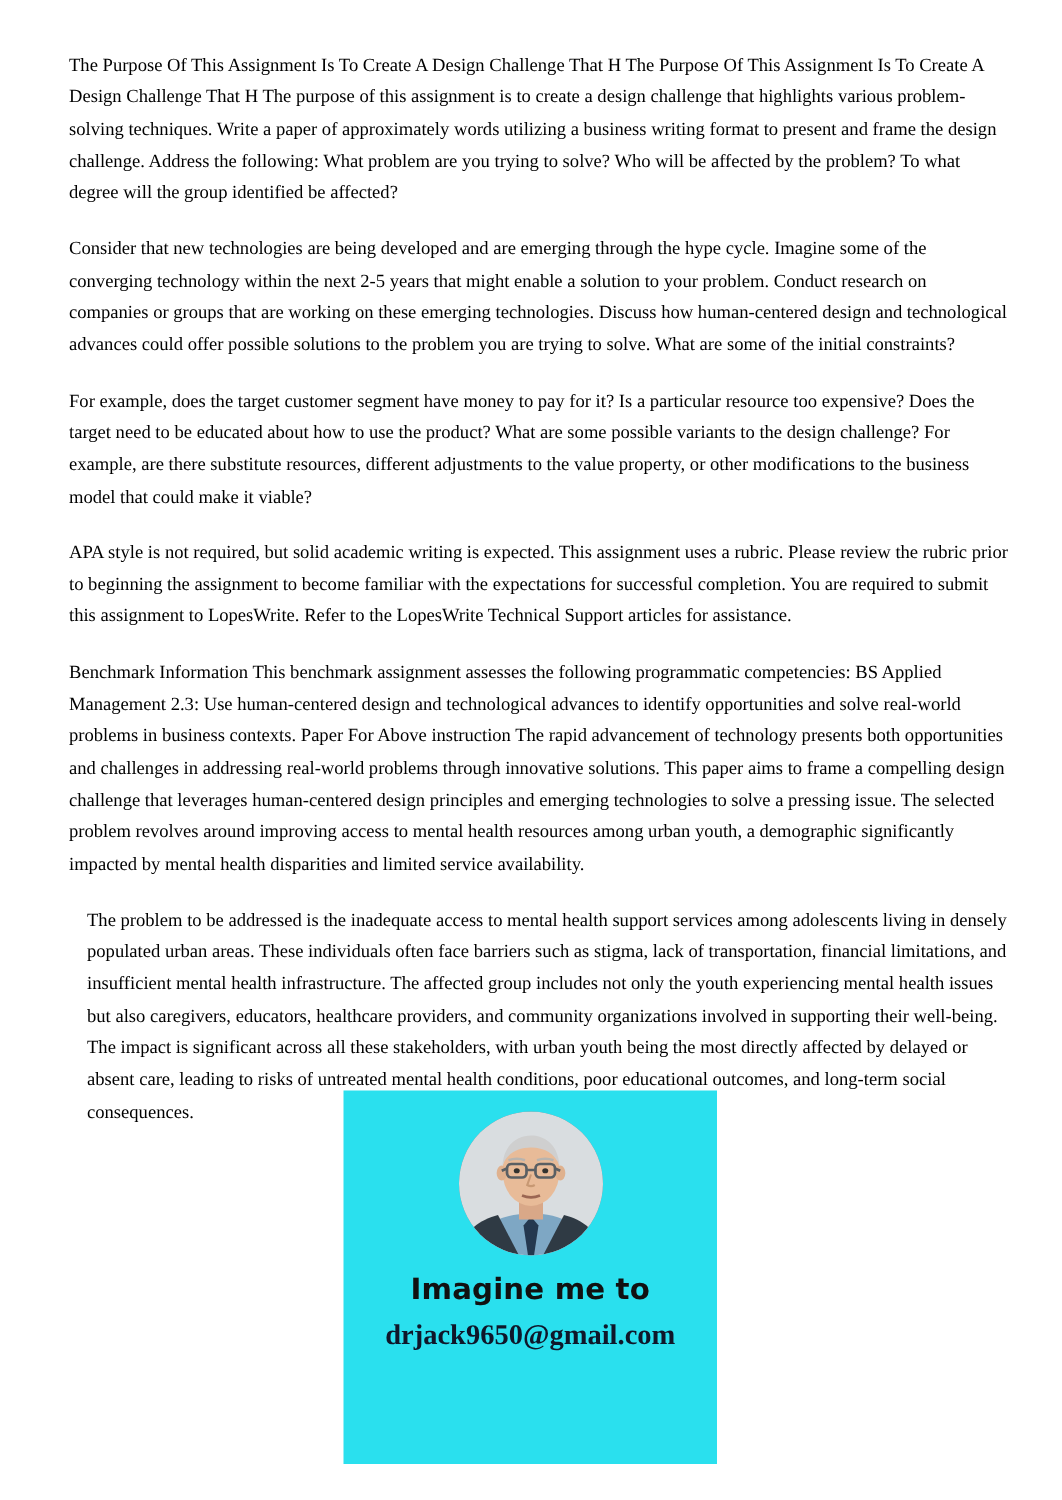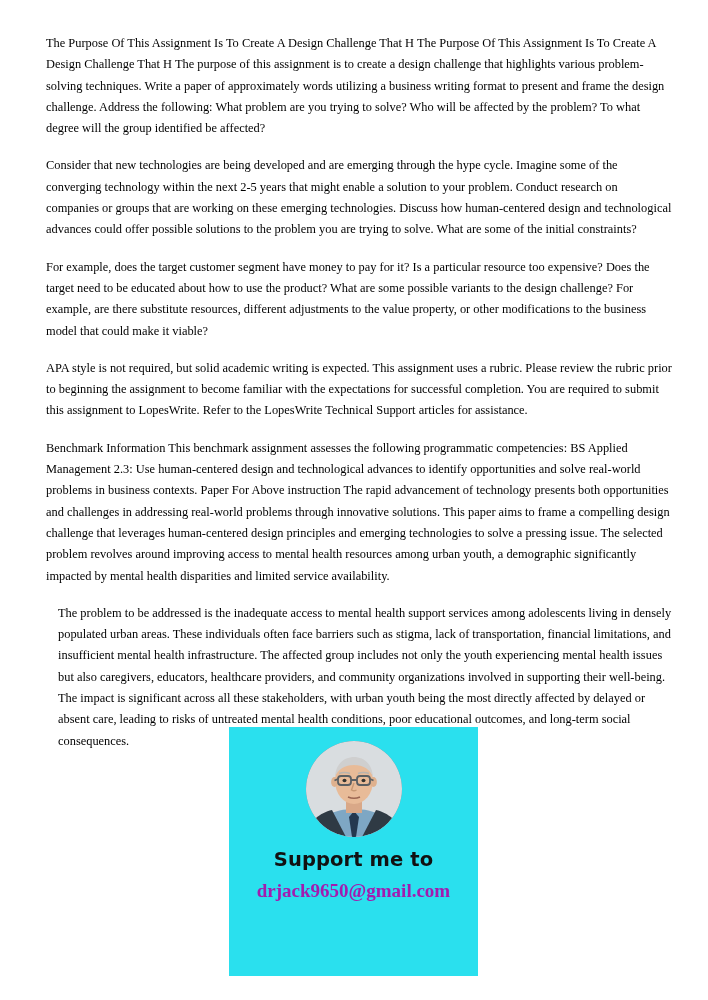--- a/index.html
+++ b/index.html
@@ -80,21 +80,21 @@
     color: #111111;
     letter-spacing: 0.1px;
   }
   .overlay-email {
     margin-top: 6px;
     text-align: center;
     font-family: "Liberation Serif", serif;
     font-weight: bold;
     font-size: 19px;
     line-height: 24px;
-    color: #a21caf;
+    color: #0f172a;
   }
 </style>
 </head>
 <body>
 
 <div class="page">
 
   <div class="doc-body">
     <p class="para">The Purpose Of This Assignment Is To Create A Design Challenge That H The Purpose Of This Assignment Is To Create A Design Challenge That H The purpose of this assignment is to create a design challenge that highlights various problem-solving techniques. Write a paper of approximately words utilizing a business writing format to present and frame the design challenge. Address the following: What problem are you trying to solve? Who will be affected by the problem? To what degree will the group identified be affected?</p>
     <p class="para">Consider that new technologies are being developed and are emerging through the hype cycle. Imagine some of the converging technology within the next 2-5 years that might enable a solution to your problem. Conduct research on companies or groups that are working on these emerging technologies. Discuss how human-centered design and technological advances could offer possible solutions to the problem you are trying to solve. What are some of the initial constraints?</p>
@@ -145,18 +145,18 @@
           <path d="M33 32.5 Q38.5 30.5 44 32.5" stroke="#b9b4ae" stroke-width="1.6" fill="none"></path>
           <path d="M52 32.5 Q57.5 30.5 63 32.5" stroke="#b9b4ae" stroke-width="1.6" fill="none"></path>
 
           <path d="M48 42 L45.5 49 Q48 50.5 50.5 49" stroke="#c79873" stroke-width="1.4" fill="none"></path>
 
           <path d="M42 56 Q48 58.5 54 56" stroke="#9b6652" stroke-width="1.7" fill="none"></path>
         </g>
       </svg>
     </div>
     <div class="overlay-text">
-      <div>Support me to</div>
+      <div>Imagine me to</div>
     </div>
     <div class="overlay-email">drjack9650@gmail.com</div>
   </div>
 
 </div>
 
 </body></html>

